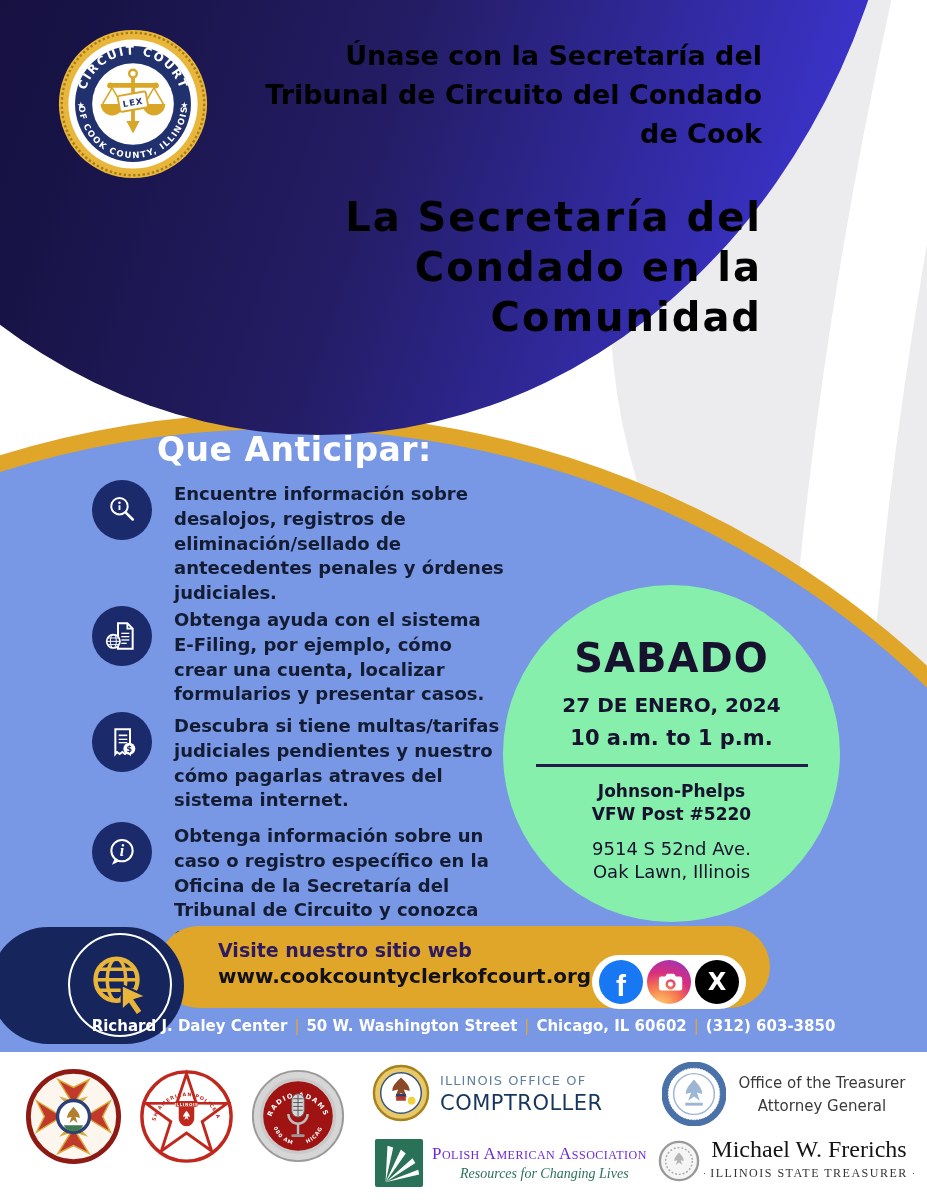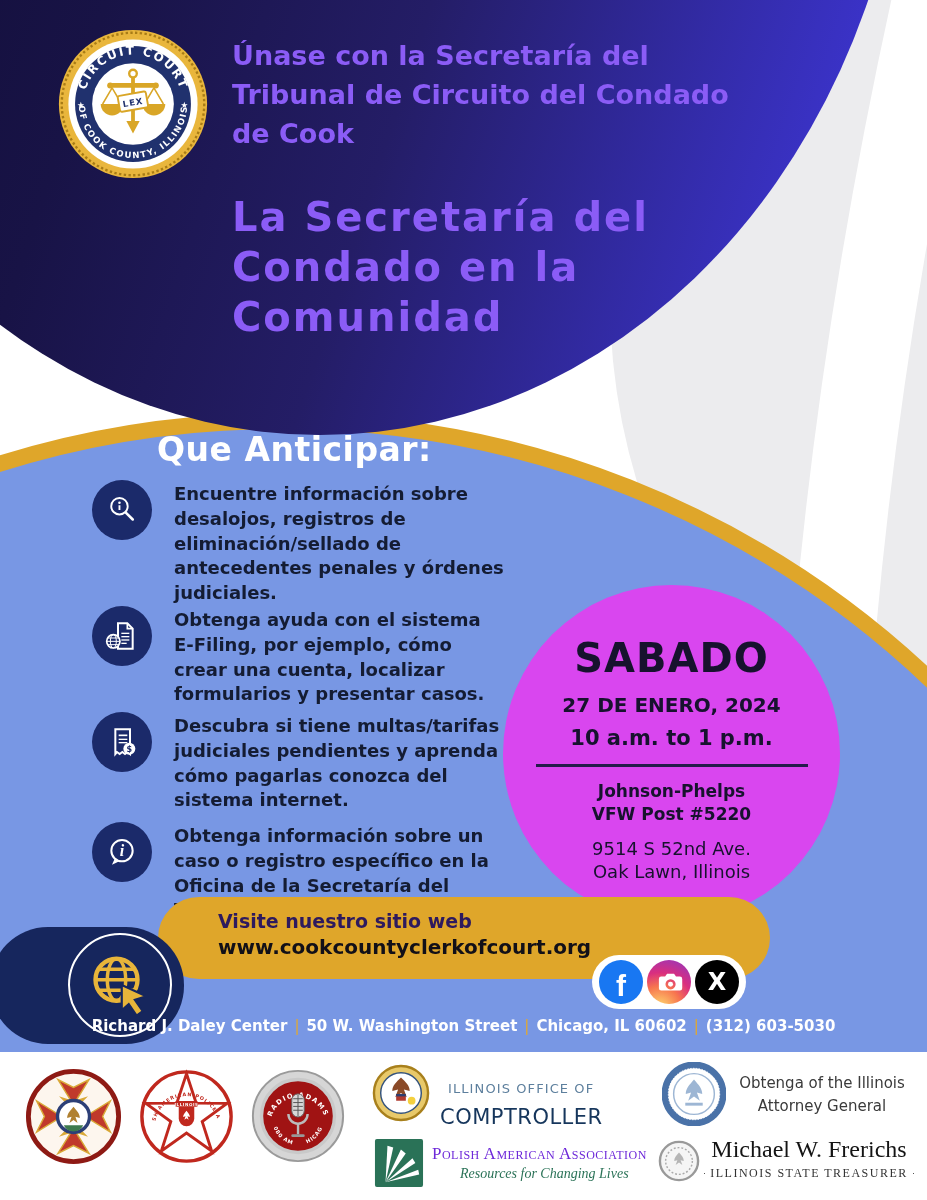--- a/index.html
+++ b/index.html
@@ -14,44 +14,44 @@
     border-radius:50%;background:#7897e4;border:16px solid #dfa62a;box-sizing:border-box;z-index:2;}
 
   
   .navy-blob{position:absolute;left:-270px;top:-945px;width:1180px;height:1380px;border-radius:50%;
     background:linear-gradient(108deg,#0d0a2e 10%,#181346 42%,#241d66 62%,#3b33cb 90%);z-index:3;}
 
   .content{position:absolute;left:0;top:0;width:927px;height:1200px;z-index:4;}
 
   .seal{position:absolute;left:57px;top:28px;width:152px;height:152px;}
 
-  .hero-text{position:absolute;left:232px;top:36px;width:530px;text-align:left;color:#8b5cf6;}
+  .hero-text{position:absolute;left:232px;top:36px;width:530px;text-align:right;color:#000000;}
   .hero-sub{font-size:27px;font-weight:bold;line-height:1.45;margin:0;}
   .hero-title{font-size:40px;font-weight:bold;line-height:1.24;letter-spacing:2px;margin:40px 0 0 0;}
 
   .expect-heading{position:absolute;left:157px;top:430px;margin:0;color:#fff;
     font-size:33px;font-weight:bold;letter-spacing:.5px;}
   .expect-item{position:absolute;display:flex;align-items:flex-start;}
   .item-1{left:92px;top:480px;} .item-2{left:92px;top:606px;}
   .item-3{left:92px;top:712px;} .item-4{left:92px;top:822px;}
   .icon-circle{flex:0 0 auto;width:60px;height:60px;border-radius:50%;background:#1b2a6a;
     display:flex;align-items:center;justify-content:center;margin-right:22px;}
   .expect-item p{margin:2px 0 0 0;width:332px;font-size:18px;font-weight:bold;
     color:#141c33;line-height:1.38;}
 
   .event-circle{position:absolute;left:503px;top:585px;width:337px;height:337px;border-radius:50%;
-    background:#d946ef;text-align:center;color:#17122e;box-sizing:border-box;padding-top:50px;}
+    background:#86efac;text-align:center;color:#17122e;box-sizing:border-box;padding-top:50px;}
   .ev-day{font-size:40px;font-weight:bold;letter-spacing:1px;margin:0;}
   .ev-date{font-size:20px;font-weight:bold;margin:12px 0 0 0;}
   .ev-time{font-size:21px;font-weight:bold;margin:9px 0 0 0;}
   .ev-divider{width:272px;border:none;border-top:3px solid #241b4b;margin:14px auto 0 auto;}
   .ev-venue{font-size:17px;font-weight:bold;line-height:1.35;margin:13px 0 0 0;}
   .ev-addr{font-size:18px;font-weight:normal;line-height:1.3;margin:11px 0 0 0;}
 
-  .gold-pill{position:absolute;left:158px;top:897px;width:612px;height:82px;border-radius:41px;
+  .gold-pill{position:absolute;left:158px;top:926px;width:612px;height:82px;border-radius:41px;
     background:#dfa62a;}
   .web-text{position:absolute;left:60px;top:13px;}
   .web-label{display:block;font-size:19px;font-weight:bold;color:#2e1a5e;margin:0;}
   .web-url{display:block;font-size:20px;font-weight:bold;color:#121018;margin:3px 0 0 0;}
 
   .navy-pill{position:absolute;left:-10px;top:927px;width:194px;height:117px;border-radius:58px;
     background:#16265d;}
   .globe-ring{position:absolute;left:78px;top:6px;width:104px;height:104px;border:2px solid #fff;
     border-radius:50%;display:flex;align-items:center;justify-content:center;box-sizing:border-box;}
 
@@ -68,21 +68,21 @@
   .address-strip{position:absolute;left:0;top:1017px;width:100%;text-align:center;
     font-size:15px;font-weight:bold;color:#fff;}
   .addr-sep{color:#e2a82f;padding:0 7px;font-weight:normal;}
 
   .logo-band{position:absolute;left:0;top:1052px;width:927px;height:148px;background:#fff;z-index:5;}
   .lg{position:absolute;}
   .lg-vfw{left:25px;top:16px;} .lg-star{left:138px;top:16px;} .lg-radio{left:250px;top:16px;}
   .lg-comp-seal{left:372px;top:12px;} .lg-paa-mark{left:374px;top:86px;}
   .lg-ag-seal{left:662px;top:10px;} .lg-frerichs-seal{left:658px;top:88px;}
   .comp-text{left:440px;top:22px;line-height:1.15;}
-  .comp-l1{font-size:13px;letter-spacing:1.1px;color:#5d7f9d;margin:8px;}
+  .comp-l1{font-size:13px;letter-spacing:1.1px;color:#5d7f9d;margin:0;}
   .comp-l2{font-size:21px;font-weight:normal;letter-spacing:.5px;color:#16365c;margin:2px 0 0 0;}
   .paa-text{left:432px;top:92px;}
   .paa-name{font-family:"Liberation Serif",serif;font-variant:small-caps;font-size:17px;
     color:#6d28d9;margin:0;letter-spacing:.5px;}
   .paa-tag{font-family:"Liberation Serif",serif;font-style:italic;font-size:14px;color:#2a7257;
     margin:2px 0 0 28px;}
   .ag-text{left:734px;top:20px;width:176px;text-align:center;font-size:15px;color:#3a3a3a;line-height:1.5;}
   .ag-text p{margin:0;}
   .frerichs-text{left:704px;top:84px;width:210px;text-align:center;}
   .fr-name{font-family:"Liberation Serif",serif;font-size:24px;color:#141414;margin:0;}
@@ -185,21 +185,21 @@
       <div class="icon-circle">
         <svg width="40" height="40" viewBox="0 0 60 60">
           <path d="M20,11 h22 v37 l-3.5,-3 -4,3 -4,-3 -4,3 -4,-3 -2.5,3 z" fill="none" stroke="#fff" stroke-width="3"></path>
           <line x1="25" y1="20" x2="38" y2="20" stroke="#fff" stroke-width="2.5"></line>
           <line x1="25" y1="26" x2="38" y2="26" stroke="#fff" stroke-width="2"></line>
           <line x1="25" y1="31" x2="38" y2="31" stroke="#fff" stroke-width="2"></line>
           <circle cx="41" cy="40" r="9" fill="#fff"></circle>
           <text x="41" y="44.5" font-size="12" font-weight="bold" fill="#1b2a6a" text-anchor="middle">$</text>
         </svg>
       </div>
-      <p>Descubra si tiene multas/tarifas judiciales pendientes y aprenda cómo pagarlas conozca del sistema internet.</p>
+      <p>Descubra si tiene multas/tarifas judiciales pendientes y nuestro cómo pagarlas atraves del sistema internet.</p>
     </div>
 
     <div class="expect-item item-4">
       <div class="icon-circle">
         <svg width="40" height="40" viewBox="0 0 60 60">
           <circle cx="30" cy="28" r="16" fill="none" stroke="#fff" stroke-width="3"></circle>
           <path d="M19,40 l-4,9 11,-5 z" fill="#fff"></path>
           <text x="30" y="36" font-size="24" font-style="italic" font-weight="bold" font-family="Liberation Serif, serif" fill="#fff" text-anchor="middle">i</text>
         </svg>
       </div>
@@ -251,21 +251,21 @@
                M20,14.5 a6.5,6.5 0 1 0 0.01,0 z"></path>
           <circle cx="20" cy="21" r="3.2" fill="#fff"></circle>
         </svg>
       </div>
       <div class="soc soc-x">
         <span>X</span>
       </div>
     </div>
 
     <div class="address-strip">
-      <span>Richard J. Daley Center</span><span class="addr-sep">|</span><span>50 W. Washington Street</span><span class="addr-sep">|</span><span>Chicago, IL 60602</span><span class="addr-sep">|</span><span>(312) 603-5030</span>
+      <span>Richard J. Daley Center</span><span class="addr-sep">|</span><span>50 W. Washington Street</span><span class="addr-sep">|</span><span>Chicago, IL 60602</span><span class="addr-sep">|</span><span>(312) 603-3850</span>
     </div>
   </div>
 
   <div class="logo-band">
 
     <svg class="lg lg-vfw" width="97" height="97" viewBox="0 0 100 100">
       <circle cx="50" cy="50" r="46.5" fill="#fdf6ee" stroke="#8e1a14" stroke-width="5"></circle>
       <g fill="#c0392b" stroke="#d9a937" stroke-width="1.5">
         <polygon points="50,38 34,12 50,20 66,12"></polygon>
         <polygon points="50,62 34,88 50,80 66,88"></polygon>
@@ -356,21 +356,21 @@
     </div>
 
     <svg class="lg lg-ag-seal" width="64" height="64" viewBox="0 0 66 66">
       <circle cx="33" cy="33" r="30" fill="#ffffff" stroke="#4a72a8" stroke-width="7"></circle>
       <circle cx="33" cy="33" r="26.5" fill="none" stroke="#ffffff" stroke-width="1" stroke-dasharray="1.5 1.5"></circle>
       <circle cx="33" cy="33" r="21" fill="none" stroke="#9db6d4" stroke-width="1.5"></circle>
       <path d="M33,18 c5,6 8.5,9 8.5,15 l-5.5,-1.5 3,8.5 -6,-4.5 -6,4.5 3,-8.5 -5.5,1.5 c0,-6 3.5,-9 8.5,-15 z" fill="#9db6d4"></path>
       <path d="M24,42 h18 v3 h-18 z" fill="#9db6d4"></path>
     </svg>
     <div class="lg ag-text">
-      <p>Obtenga of the Illinois</p>
+      <p>Office of the Treasurer</p>
       <p>Attorney General</p>
     </div>
 
     <svg class="lg lg-frerichs-seal" width="42" height="42" viewBox="0 0 44 44">
       <circle cx="22" cy="22" r="20" fill="#f5f5f5" stroke="#999" stroke-width="2.5"></circle>
       <circle cx="22" cy="22" r="14" fill="none" stroke="#aaa" stroke-width="1.5" stroke-dasharray="2 2"></circle>
       <path d="M22,13 c3,3.5 5,5.5 5,9 l-3.3,-0.9 1.8,5 -3.5,-2.6 -3.5,2.6 1.8,-5 -3.3,0.9 c0,-3.5 2,-5.5 5,-9 z" fill="#b5b5b5"></path>
     </svg>
     <div class="lg frerichs-text">
       <p class="fr-name">Michael W. Frerichs</p>

